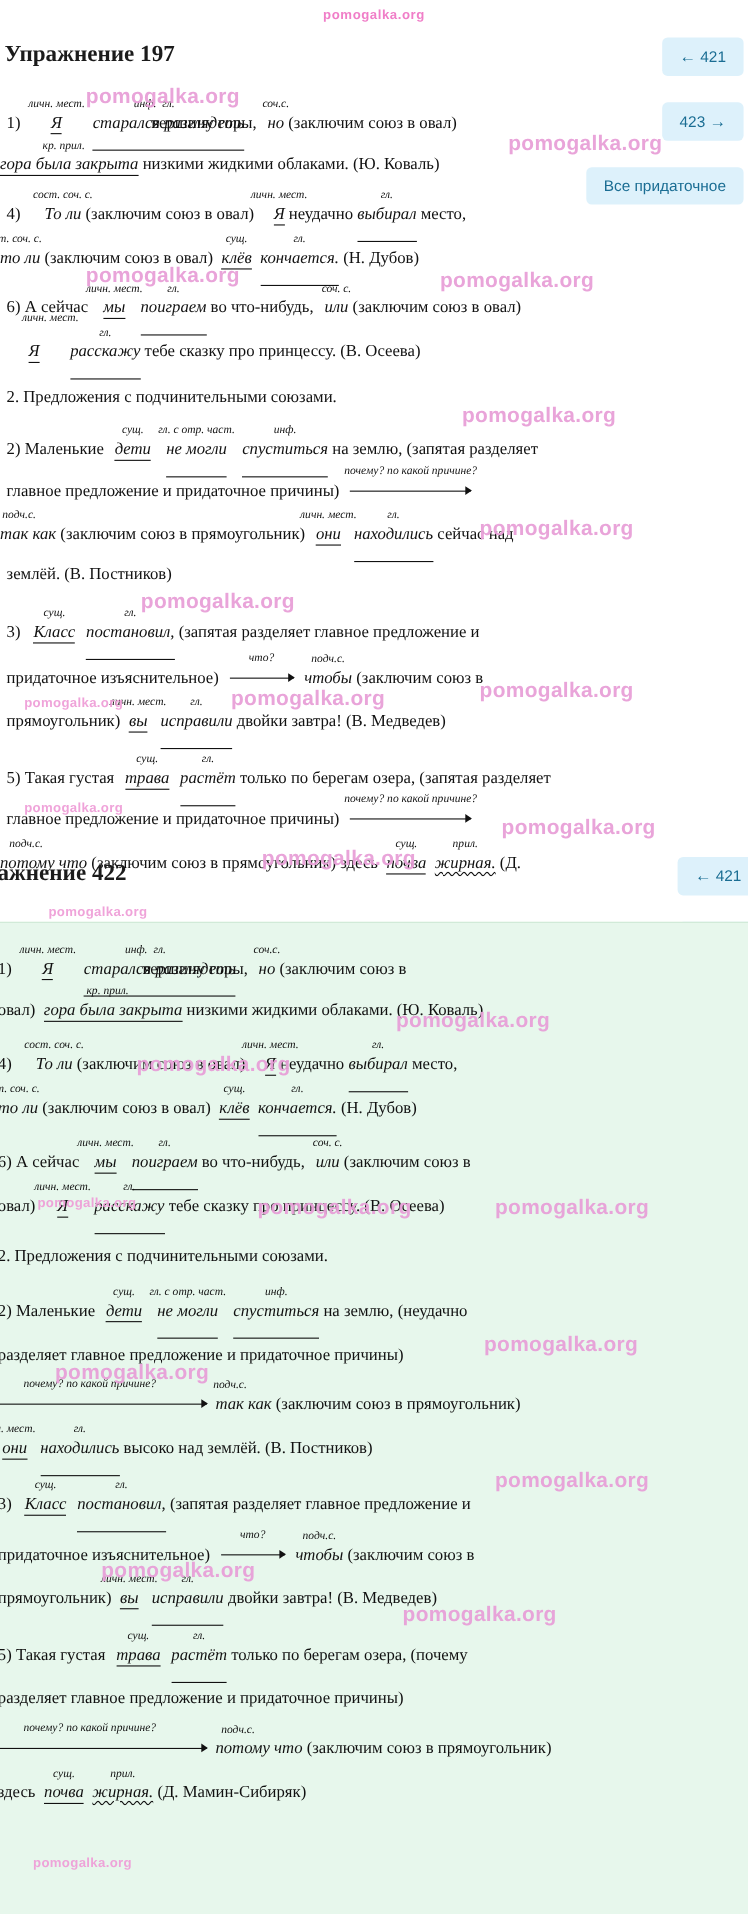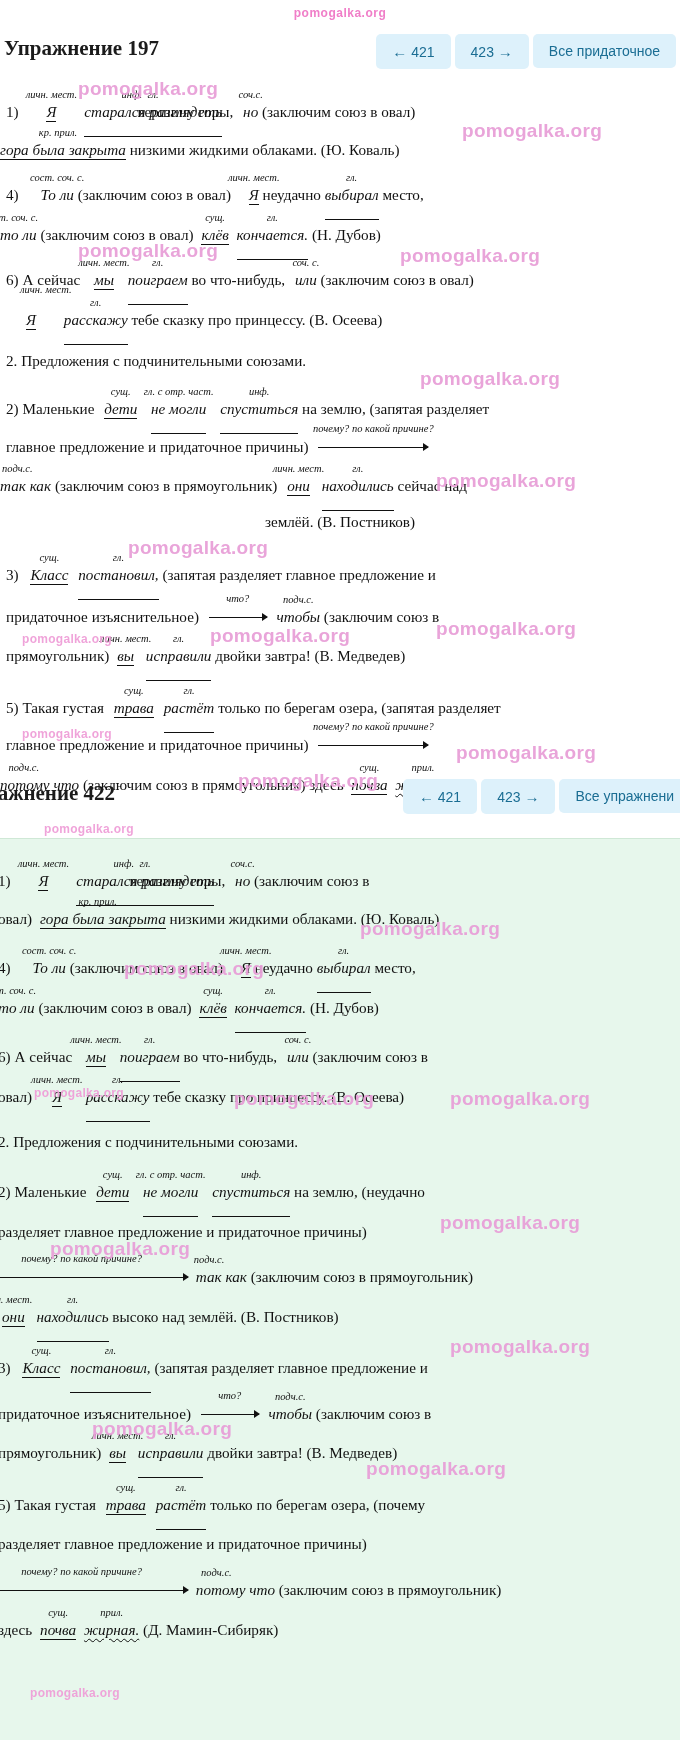--- a/index.html
+++ b/index.html
@@ -34,21 +34,21 @@
   .head {
     position: absolute; left: 0; width: 680px;
   }
   .head .title {
     position: absolute; left: 4px; top: 8px;
     font-family: "Liberation Serif", serif;
     font-weight: bold; font-size: 21px; color: #1b1b1b;
   }
   .nav {
     position: absolute; right: 4px; top: 6px;
-    display: flex; gap: 4px; align-items: flex-start;
+    display: flex; gap: 24px; align-items: flex-end; flex-direction: column;
   }
   .btn {
     background: #ddf1fb;
     color: #1a6d93;
     border: none;
     border-radius: 5px;
     font-family: "Liberation Sans", sans-serif;
     font-size: 14px;
     padding: 9px 16px;
     cursor: pointer;
@@ -188,21 +188,21 @@
   </div>
 
   <div class="line" style="margin-top:16px;">
     <span class="tok" style="margin-left:-6px;"><span class="lab" style="left:34%;">подч.с.</span><span class="it">так как</span></span>
     <span>(заключим союз в прямоугольник)</span>
     <span class="tok" style="margin-left:6px;"><span class="lab">личн. мест.</span><span class="it u2">они</span></span>
     <span class="tok" style="margin-left:8px;"><span class="lab">гл.</span><span class="it u1">находились</span></span>
     <span>сейчас над</span>
   </div>
 
-  <div class="line" style="margin-top:12px;text-align:center;">
+  <div class="line" style="margin-top:12px;">
     <span>землёй. (В. Постников)</span>
   </div>
 
   <div class="line" style="margin-top:30px;">
     <span>3)</span>
     <span class="tok" style="margin-left:8px;"><span class="lab">сущ.</span><span class="it u2">Класс</span></span>
     <span class="tok" style="margin-left:6px;"><span class="lab">гл.</span><span class="it u1">постановил,</span></span>
     <span>(запятая разделяет главное предложение и</span>
   </div>
 

